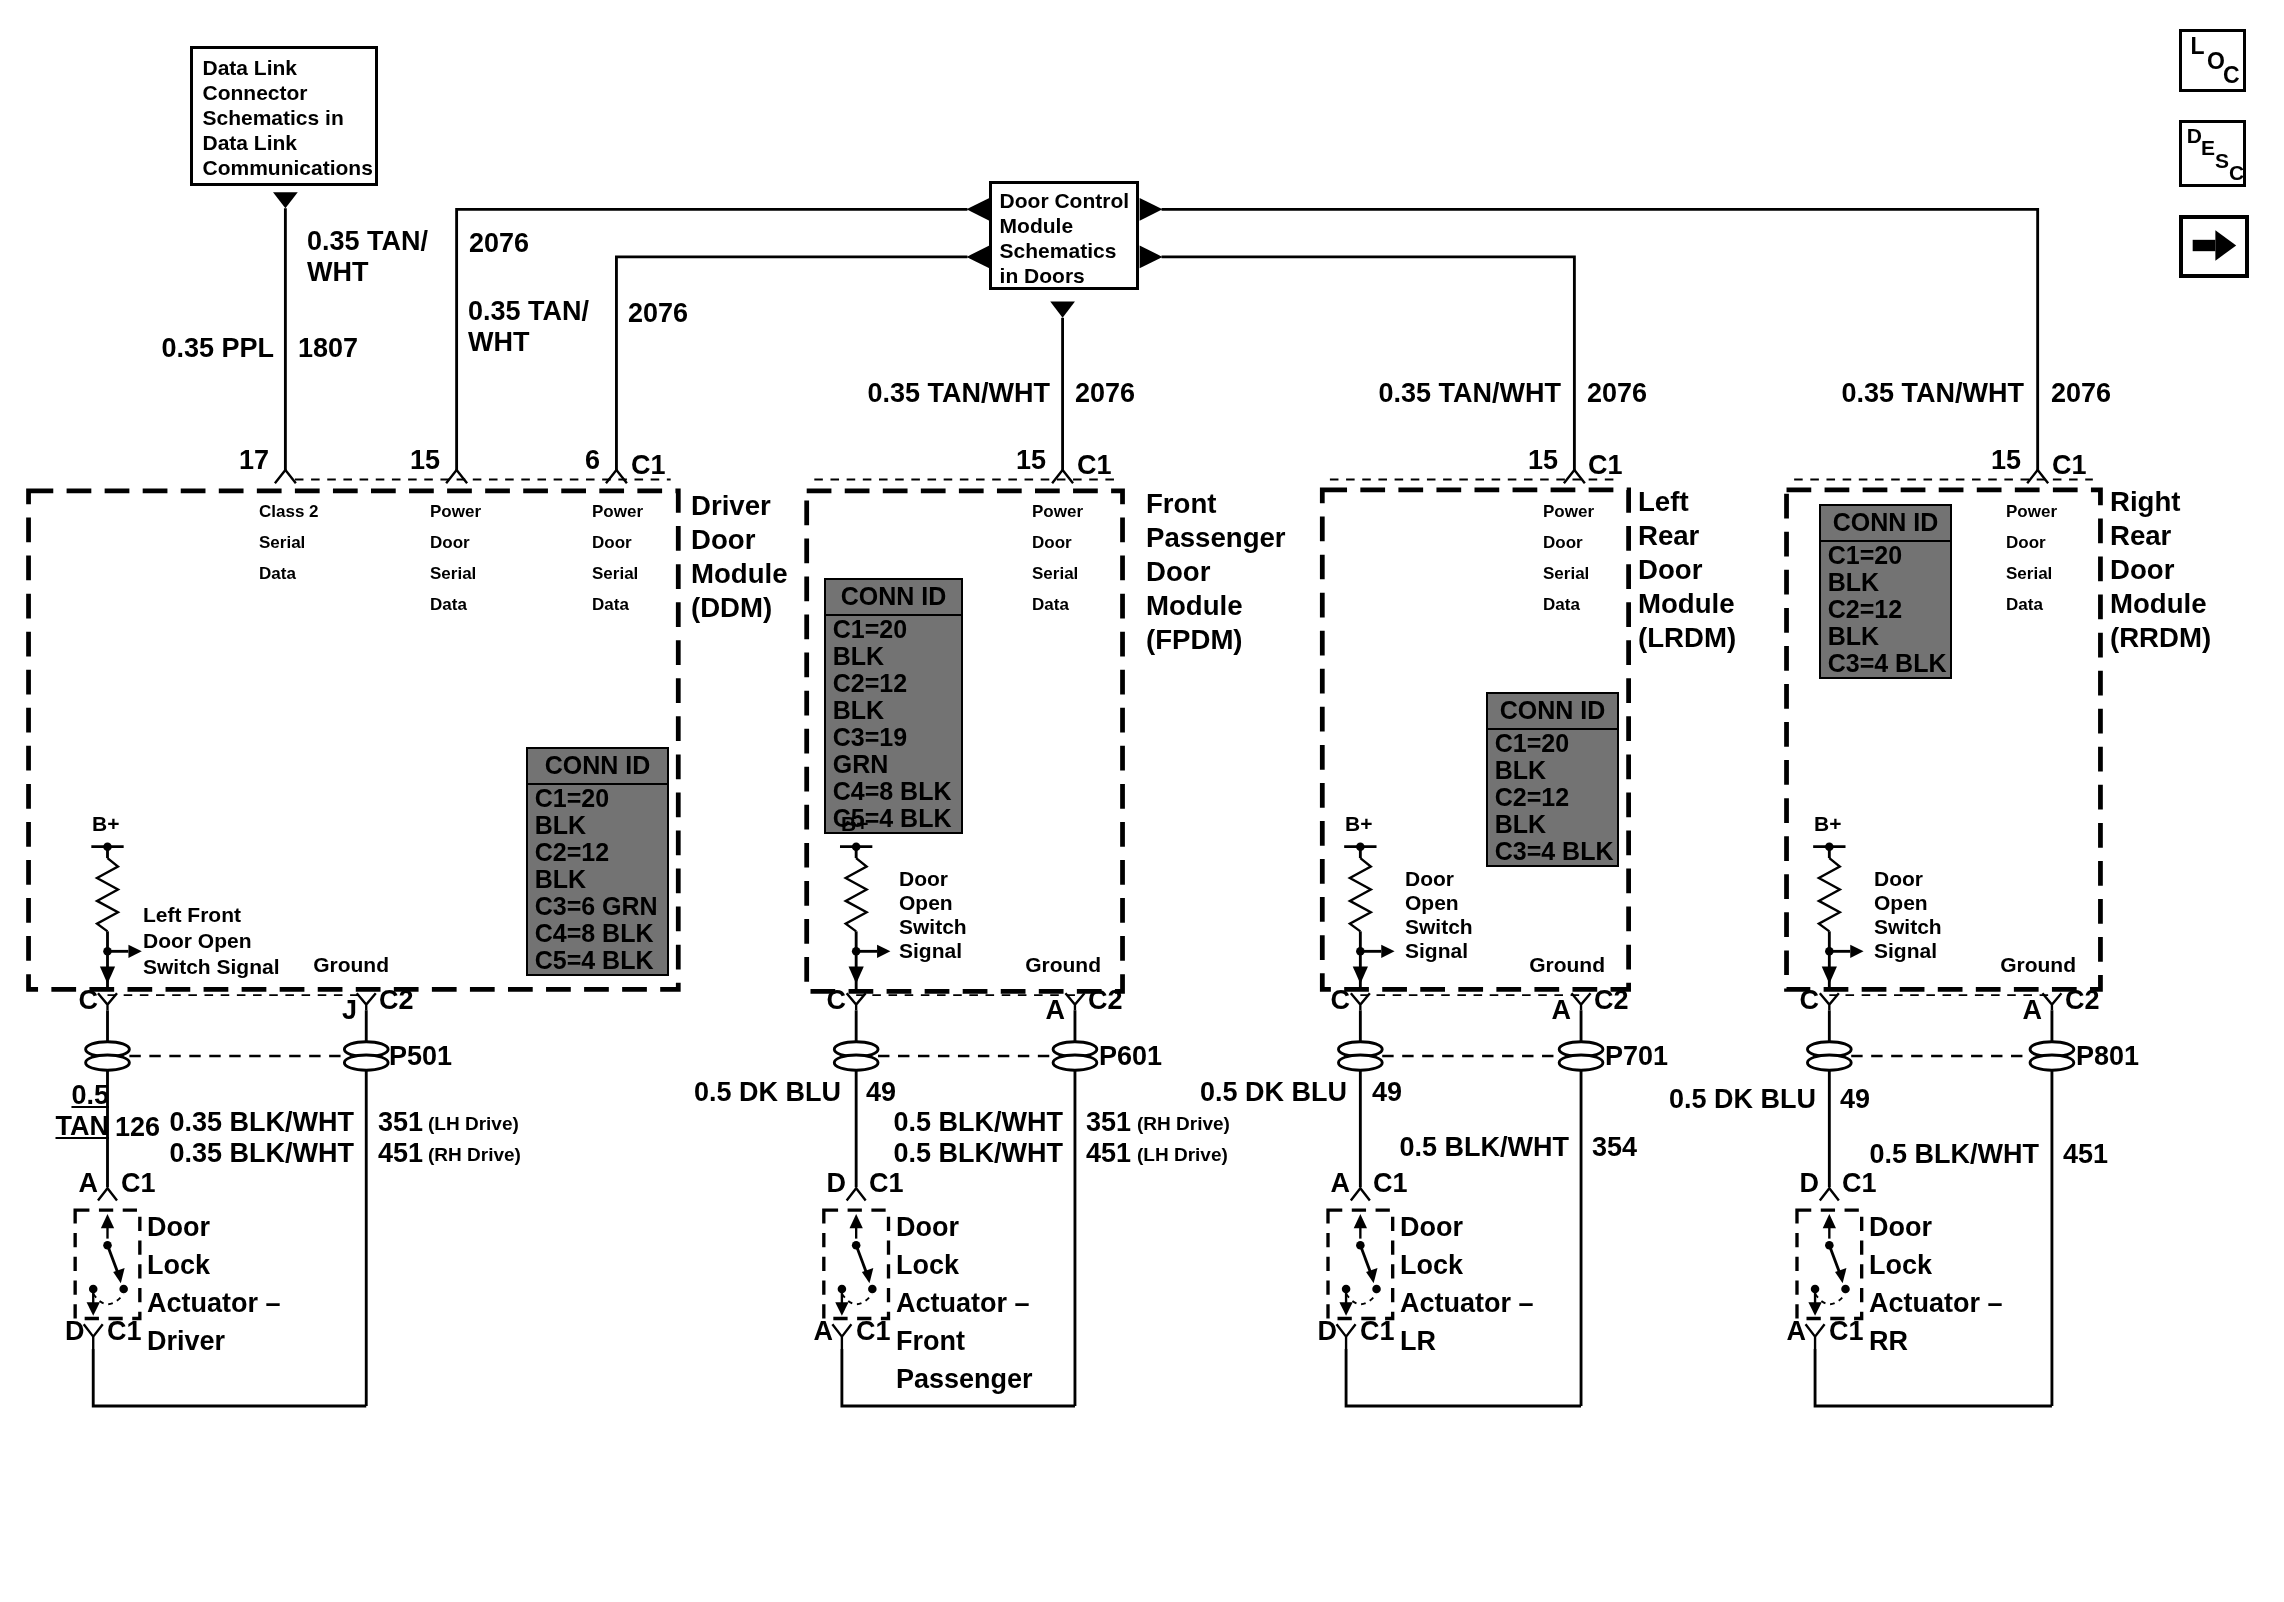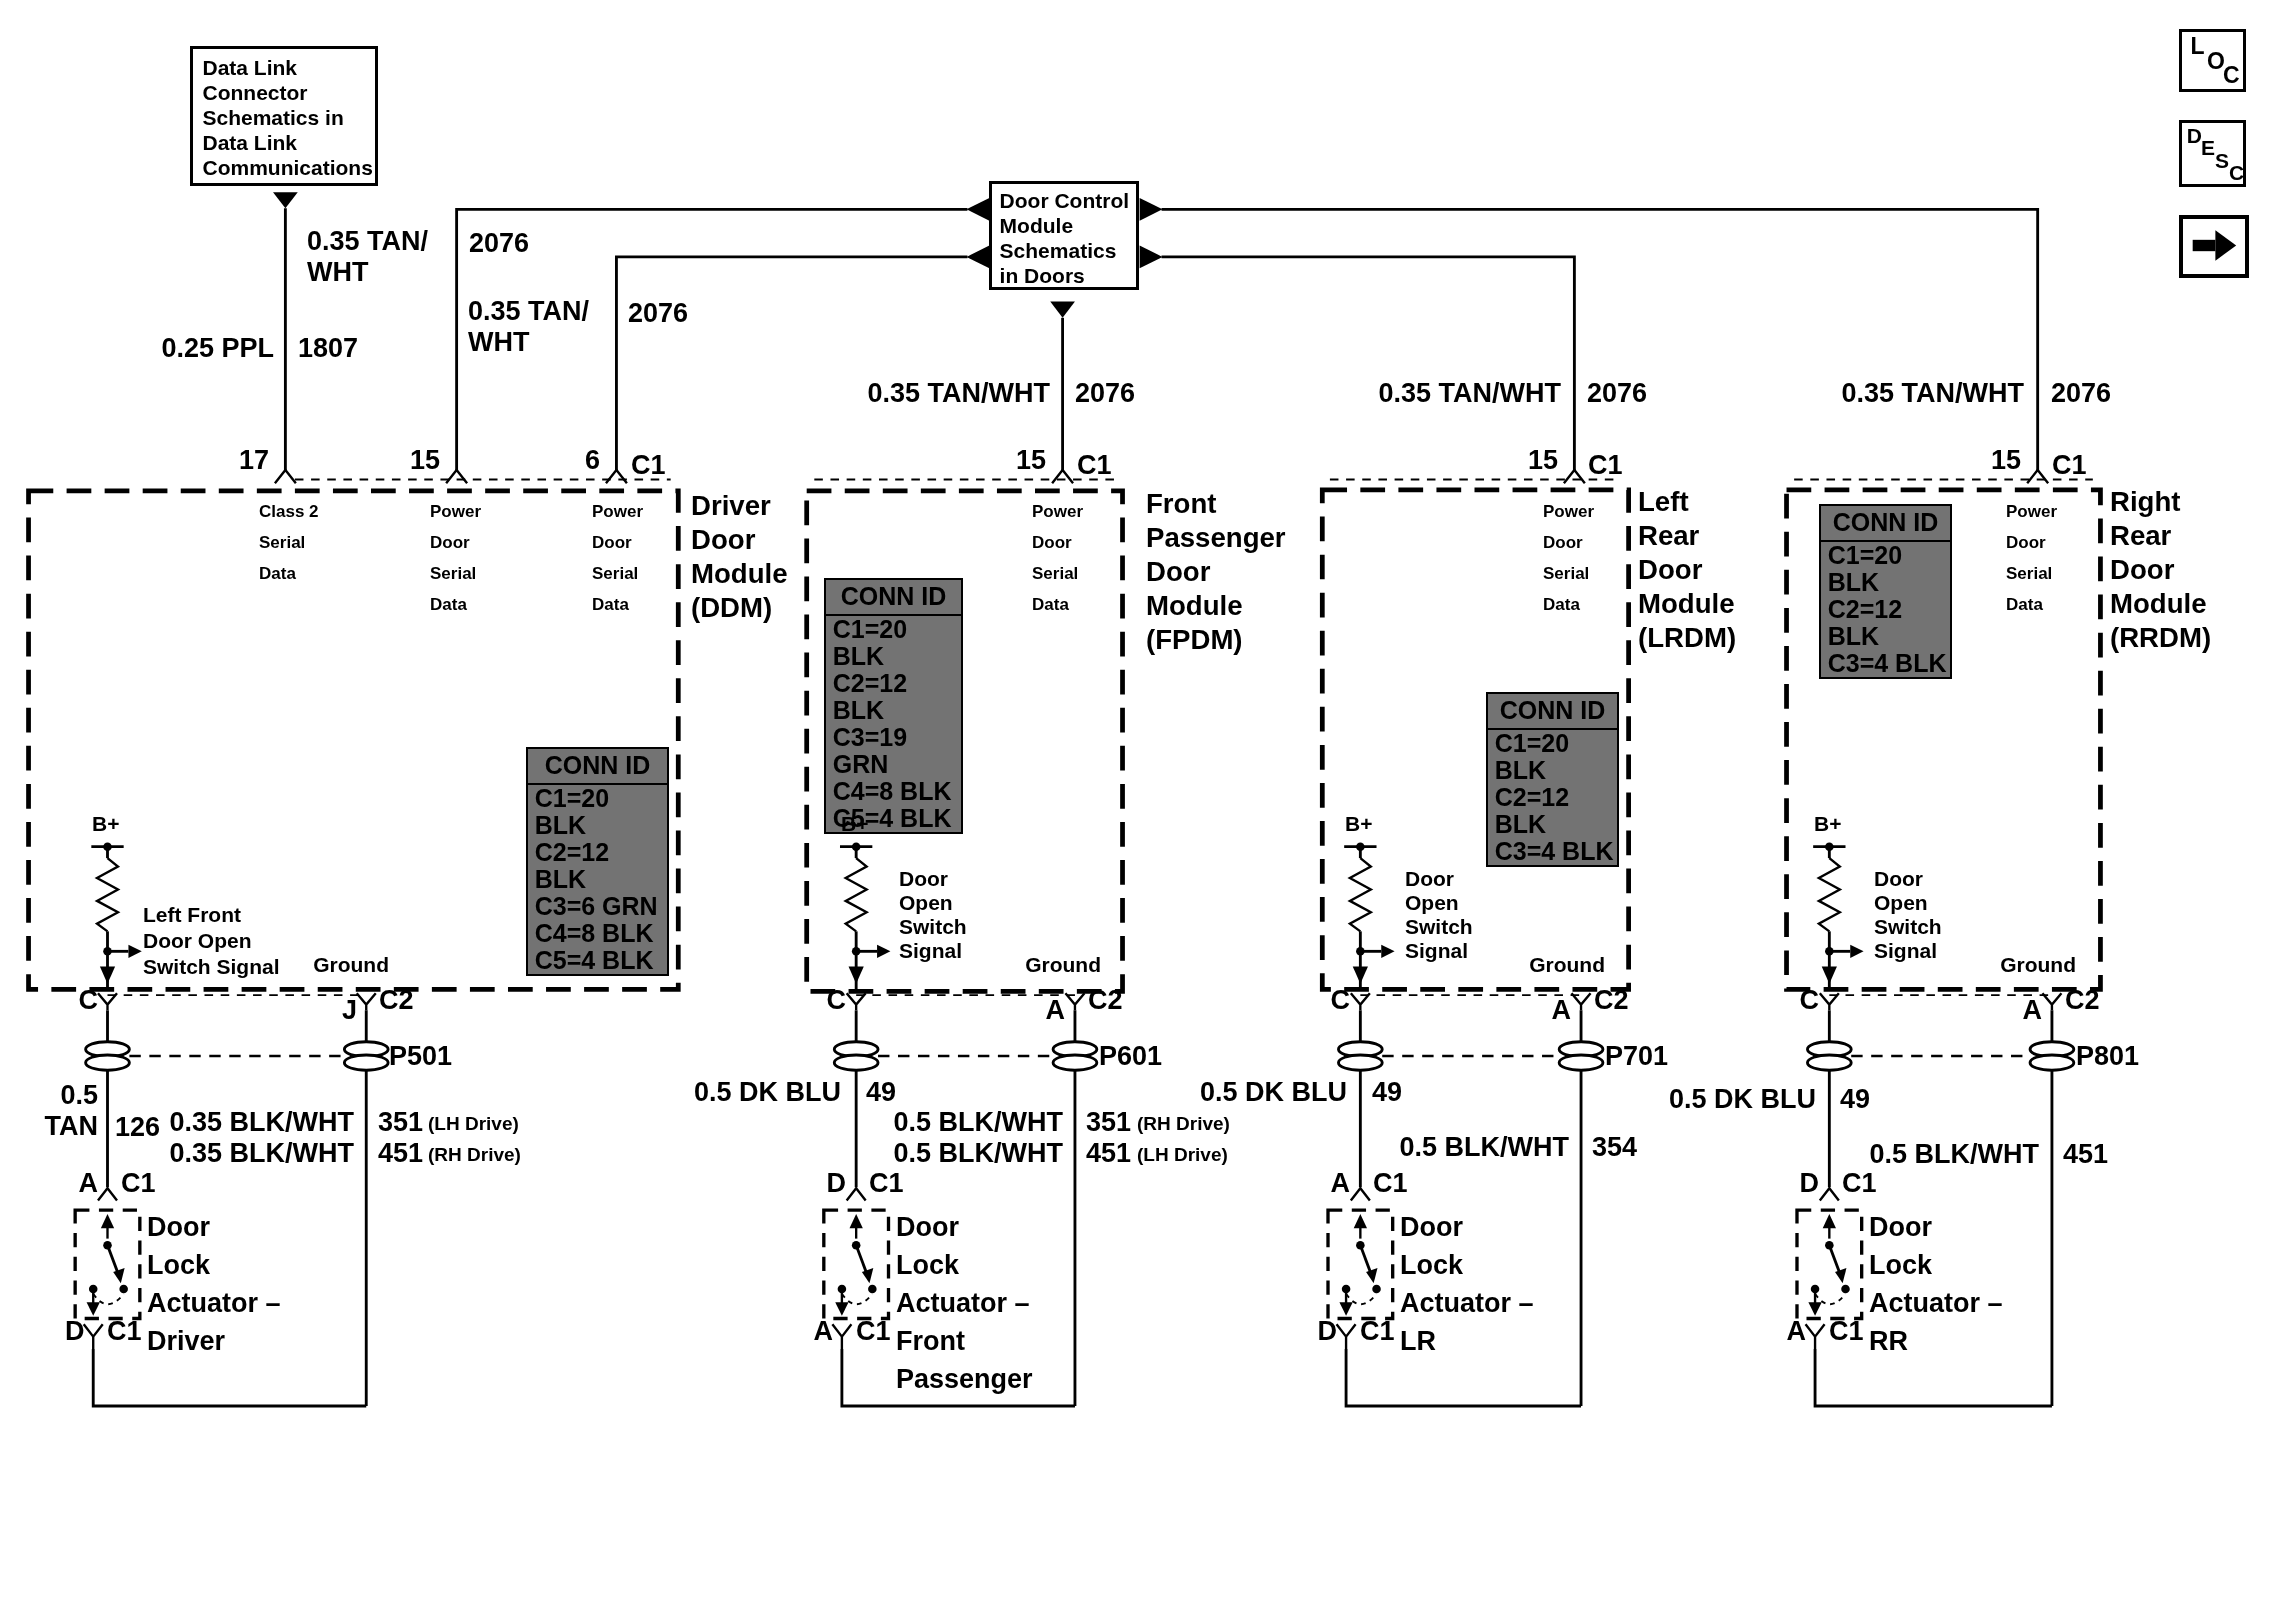--- a/index.html
+++ b/index.html
@@ -301,21 +301,21 @@
   <span style="left:33px;top:26px">S</span>
   <span style="left:47px;top:38px">C</span>
 </div>
 <div class="btn" style="left:2179px;top:215px;width:70px;height:63px;border-width:4.8px;">
   <svg width="61" height="53" style="position:absolute;left:0;top:0" viewBox="0 0 64 56">
     <rect x="10" y="22" width="24" height="12" fill="#000"></rect>
     <polygon points="34,12 34,44 56,28" fill="#000"></polygon>
   </svg>
 </div>
 
-<div class="t f28 ra" style="left:36px;top:333px;width:238px;">0.25 PPL</div>
+<div class="t f28 ra" style="left:36px;top:333px;width:238px;">0.35 PPL</div>
 <div class="t f28" style="left:298px;top:333px;">1807</div>
 
 <div class="t f28 wl2" style="left:307px;top:226px;">0.35 TAN/
 WHT</div>
 <div class="t f28" style="left:469px;top:228px;">2076</div>
 
 <div class="t f28 wl2" style="left:468px;top:296px;">0.35 TAN/
 WHT</div>
 <div class="t f28" style="left:628px;top:298px;">2076</div>
 
@@ -452,21 +452,21 @@
 
 <div class="t f28 ra" style="left:1743px;top:985px;width:76px;">C</div>
 <div class="t f28 ra" style="left:1966px;top:995px;width:76px;">A</div>
 <div class="t f28" style="left:2065px;top:985px;">C2</div>
 
 <div class="t f28" style="left:389px;top:1041px;">P501</div>
 <div class="t f28" style="left:1099px;top:1041px;">P601</div>
 <div class="t f28" style="left:1605px;top:1041px;">P701</div>
 <div class="t f28" style="left:2076px;top:1041px;">P801</div>
 
-<div class="t f28 wl2 ra" style="left:3px;top:1080px;width:95px;">0.5
+<div class="t f28 wl2 ra" style="left:14px;top:1080px;width:95px;text-decoration:underline;">0.5
 TAN</div>
 <div class="t f28" style="left:115px;top:1112px;">126</div>
 <div class="t f28 ra" style="left:116px;top:1107px;width:238px;">0.35 BLK/WHT</div>
 <div class="t f28" style="left:378px;top:1107px;">351</div>
 <div class="t f20" style="left:428px;top:1113px;">(LH Drive)</div>
 <div class="t f28 ra" style="left:116px;top:1138px;width:238px;">0.35 BLK/WHT</div>
 <div class="t f28" style="left:378px;top:1138px;">451</div>
 <div class="t f20" style="left:428px;top:1144px;">(RH Drive)</div>
 
 <div class="t f28 ra" style="left:603px;top:1077px;width:238px;">0.5 DK BLU</div>

